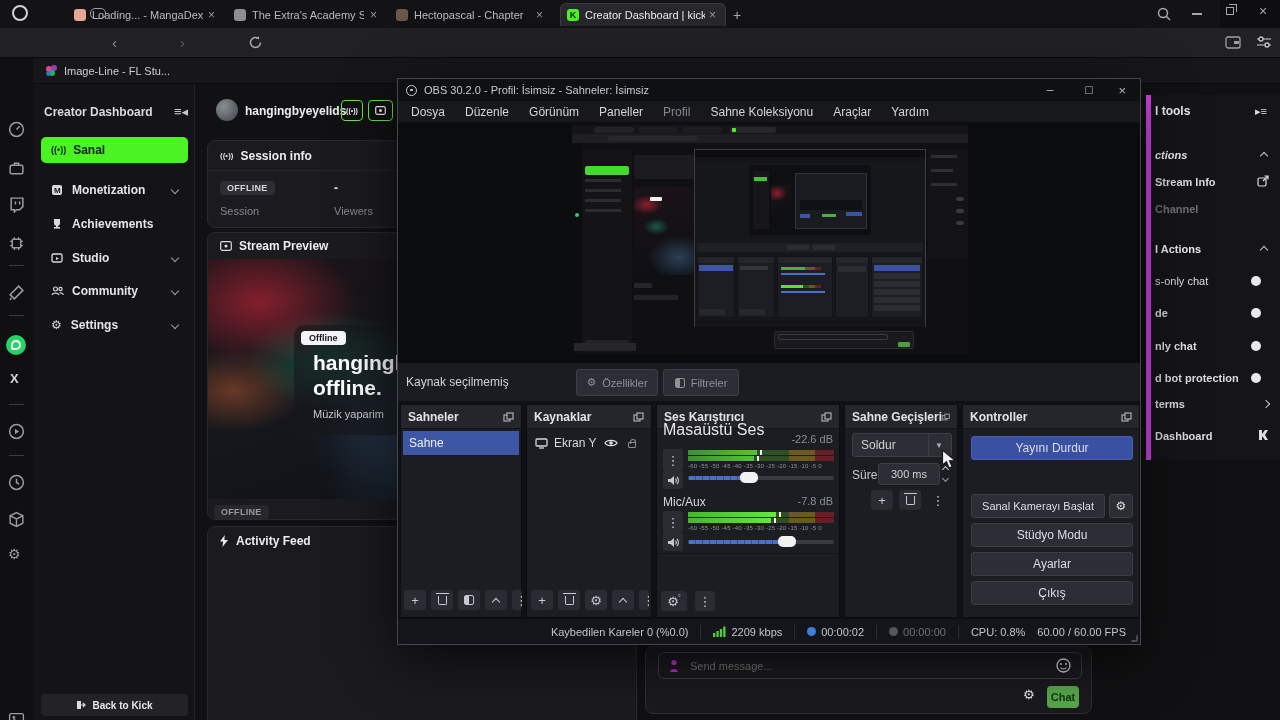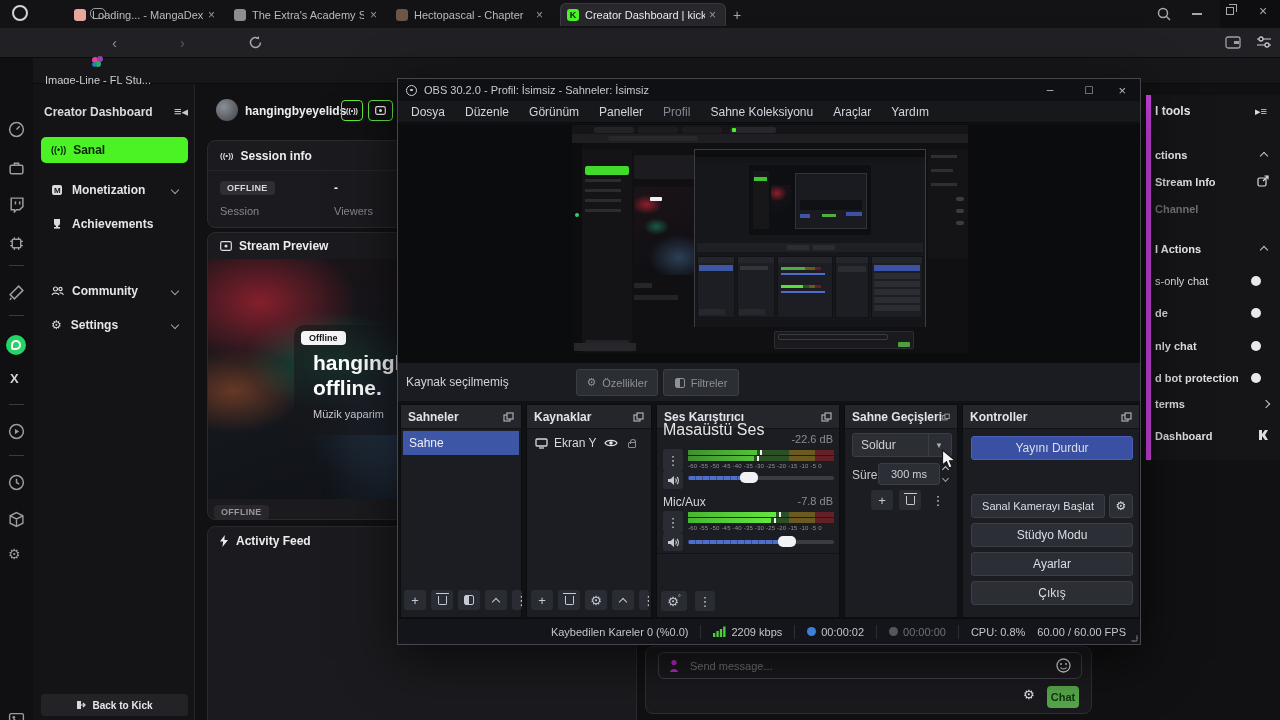--- a/index.html
+++ b/index.html
@@ -158,21 +158,21 @@
       <rect x="9" y="5" width="5" height="3" fill="#9fa0a6"></rect>
     </svg>
   <svg class="a" style="left:1256px;top:35px;z-index:1;" width="16" height="15" viewBox="0 0 16 15">
       <line x1="1" y1="4" x2="15" y2="4" stroke="#9fa0a6" stroke-width="1.4"></line>
       <line x1="1" y1="10" x2="15" y2="10" stroke="#9fa0a6" stroke-width="1.4"></line>
       <circle cx="5" cy="4" r="2" fill="#17171a" stroke="#c6c7cc" stroke-width="1.3"></circle>
       <circle cx="11" cy="10" r="2" fill="#17171a" stroke="#c6c7cc" stroke-width="1.3"></circle>
     </svg>
 
   <div class="a f" id="bookmarks">
-    <div class="f" style="margin-left:12px;gap:6px;flex-direction:column;">
+    <div class="f" style="margin-left:12px;gap:6px;">
       <svg width="13" height="13" viewBox="0 0 13 13">
           <circle cx="4" cy="5" r="3" fill="#e84393"></circle>
           <circle cx="9" cy="4" r="3" fill="#8e44ad"></circle>
           <circle cx="7" cy="9" r="3" fill="#27ae60"></circle>
           <circle cx="3.5" cy="9.5" r="2.4" fill="#2980b9"></circle>
         </svg>
       <span class="txt" style="color:#cdced3;font-size:11px;">Image-Line - FL Stu...</span>
     </div>
   </div>
 
@@ -241,20 +241,28 @@
       <span>Monetization</span>
       <span class="chev chevd"></span>
     </div>
     <div class="a kitem" style="top:127px;">
       <svg width="12" height="12" viewBox="0 0 12 12" style="margin-right:9px;">
           <path d="M3 1h6v4a3 3 0 01-6 0z" fill="#d9dadd"></path>
           <rect x="5" y="7" width="2" height="2" fill="#d9dadd"></rect>
           <rect x="3" y="9" width="6" height="1.6" fill="#d9dadd"></rect>
         </svg>
       <span>Achievements</span>
+    </div>
+    <div class="a kitem" style="top:161px;">
+      <svg width="12" height="12" viewBox="0 0 12 12" style="margin-right:9px;">
+          <rect x="1" y="2" width="10" height="8" rx="1.5" fill="none" stroke="#d9dadd" stroke-width="1.3"></rect>
+          <path d="M5 5l3 1.5L5 8z" fill="#d9dadd"></path>
+        </svg>
+      <span>Studio</span>
+      <span class="chev chevd"></span>
     </div>
     <div class="a kitem" style="top:194px;">
       <svg width="13" height="12" viewBox="0 0 13 12" style="margin-right:8px;">
           <circle cx="4.5" cy="4" r="2" fill="none" stroke="#d9dadd" stroke-width="1.2"></circle>
           <circle cx="9.5" cy="4" r="1.6" fill="none" stroke="#d9dadd" stroke-width="1.2"></circle>
           <path d="M1 10c.8-2.4 6.2-2.4 7 0M8.5 8c1.8-.6 3.5.4 3.8 2" fill="none" stroke="#d9dadd" stroke-width="1.2"></path>
         </svg>
       <span>Community</span>
       <span class="chev chevd"></span>
     </div>
@@ -331,21 +339,21 @@
         <span style="color:#eceded;font-size:12px;font-weight:bold;">Activity Feed</span>
         <span style="margin-left:auto;margin-right:48px;color:#d2d3d7;font-size:11px;">Filter</span>
       </div>
     </div>
   </div>
 
   <div class="a" style="left:1146px;top:95px;width:134px;height:365px;background:#151518;border-left:5px solid #d946ef;">
     <span class="a txt" style="left:4px;top:9px;color:#e9eaec;font-size:12px;font-weight:bold;">l tools</span>
     <span class="a" style="left:104px;top:10px;color:#dcdde0;font-size:11px;">▸≡</span>
 
-    <span class="a txt" style="left:4px;top:54px;color:#e9eaec;font-size:11px;font-weight:bold;">ctions</span>
+    <span class="a txt" style="left:4px;top:54px;color:#e9eaec;font-size:11px;font-weight:bold;font-style:italic;">ctions</span>
     <span class="a chevu" style="left:110px;top:58px;"></span>
 
     <span class="a txt" style="left:4px;top:81px;color:#dcdde0;font-size:11px;font-weight:bold;">Stream Info</span>
     <svg class="a" style="left:106px;top:80px;" width="12" height="12" viewBox="0 0 12 12">
         <rect x="1" y="3" width="8" height="8" rx="1.5" fill="none" stroke="#dcdde0" stroke-width="1.2"></rect>
         <path d="M6 6l5-5M7.5 1H11v3.5" fill="none" stroke="#dcdde0" stroke-width="1.2"></path>
       </svg>
 
     <span class="a txt" style="left:4px;top:108px;color:#6f7076;font-size:11px;font-weight:bold;">Channel</span>
 

